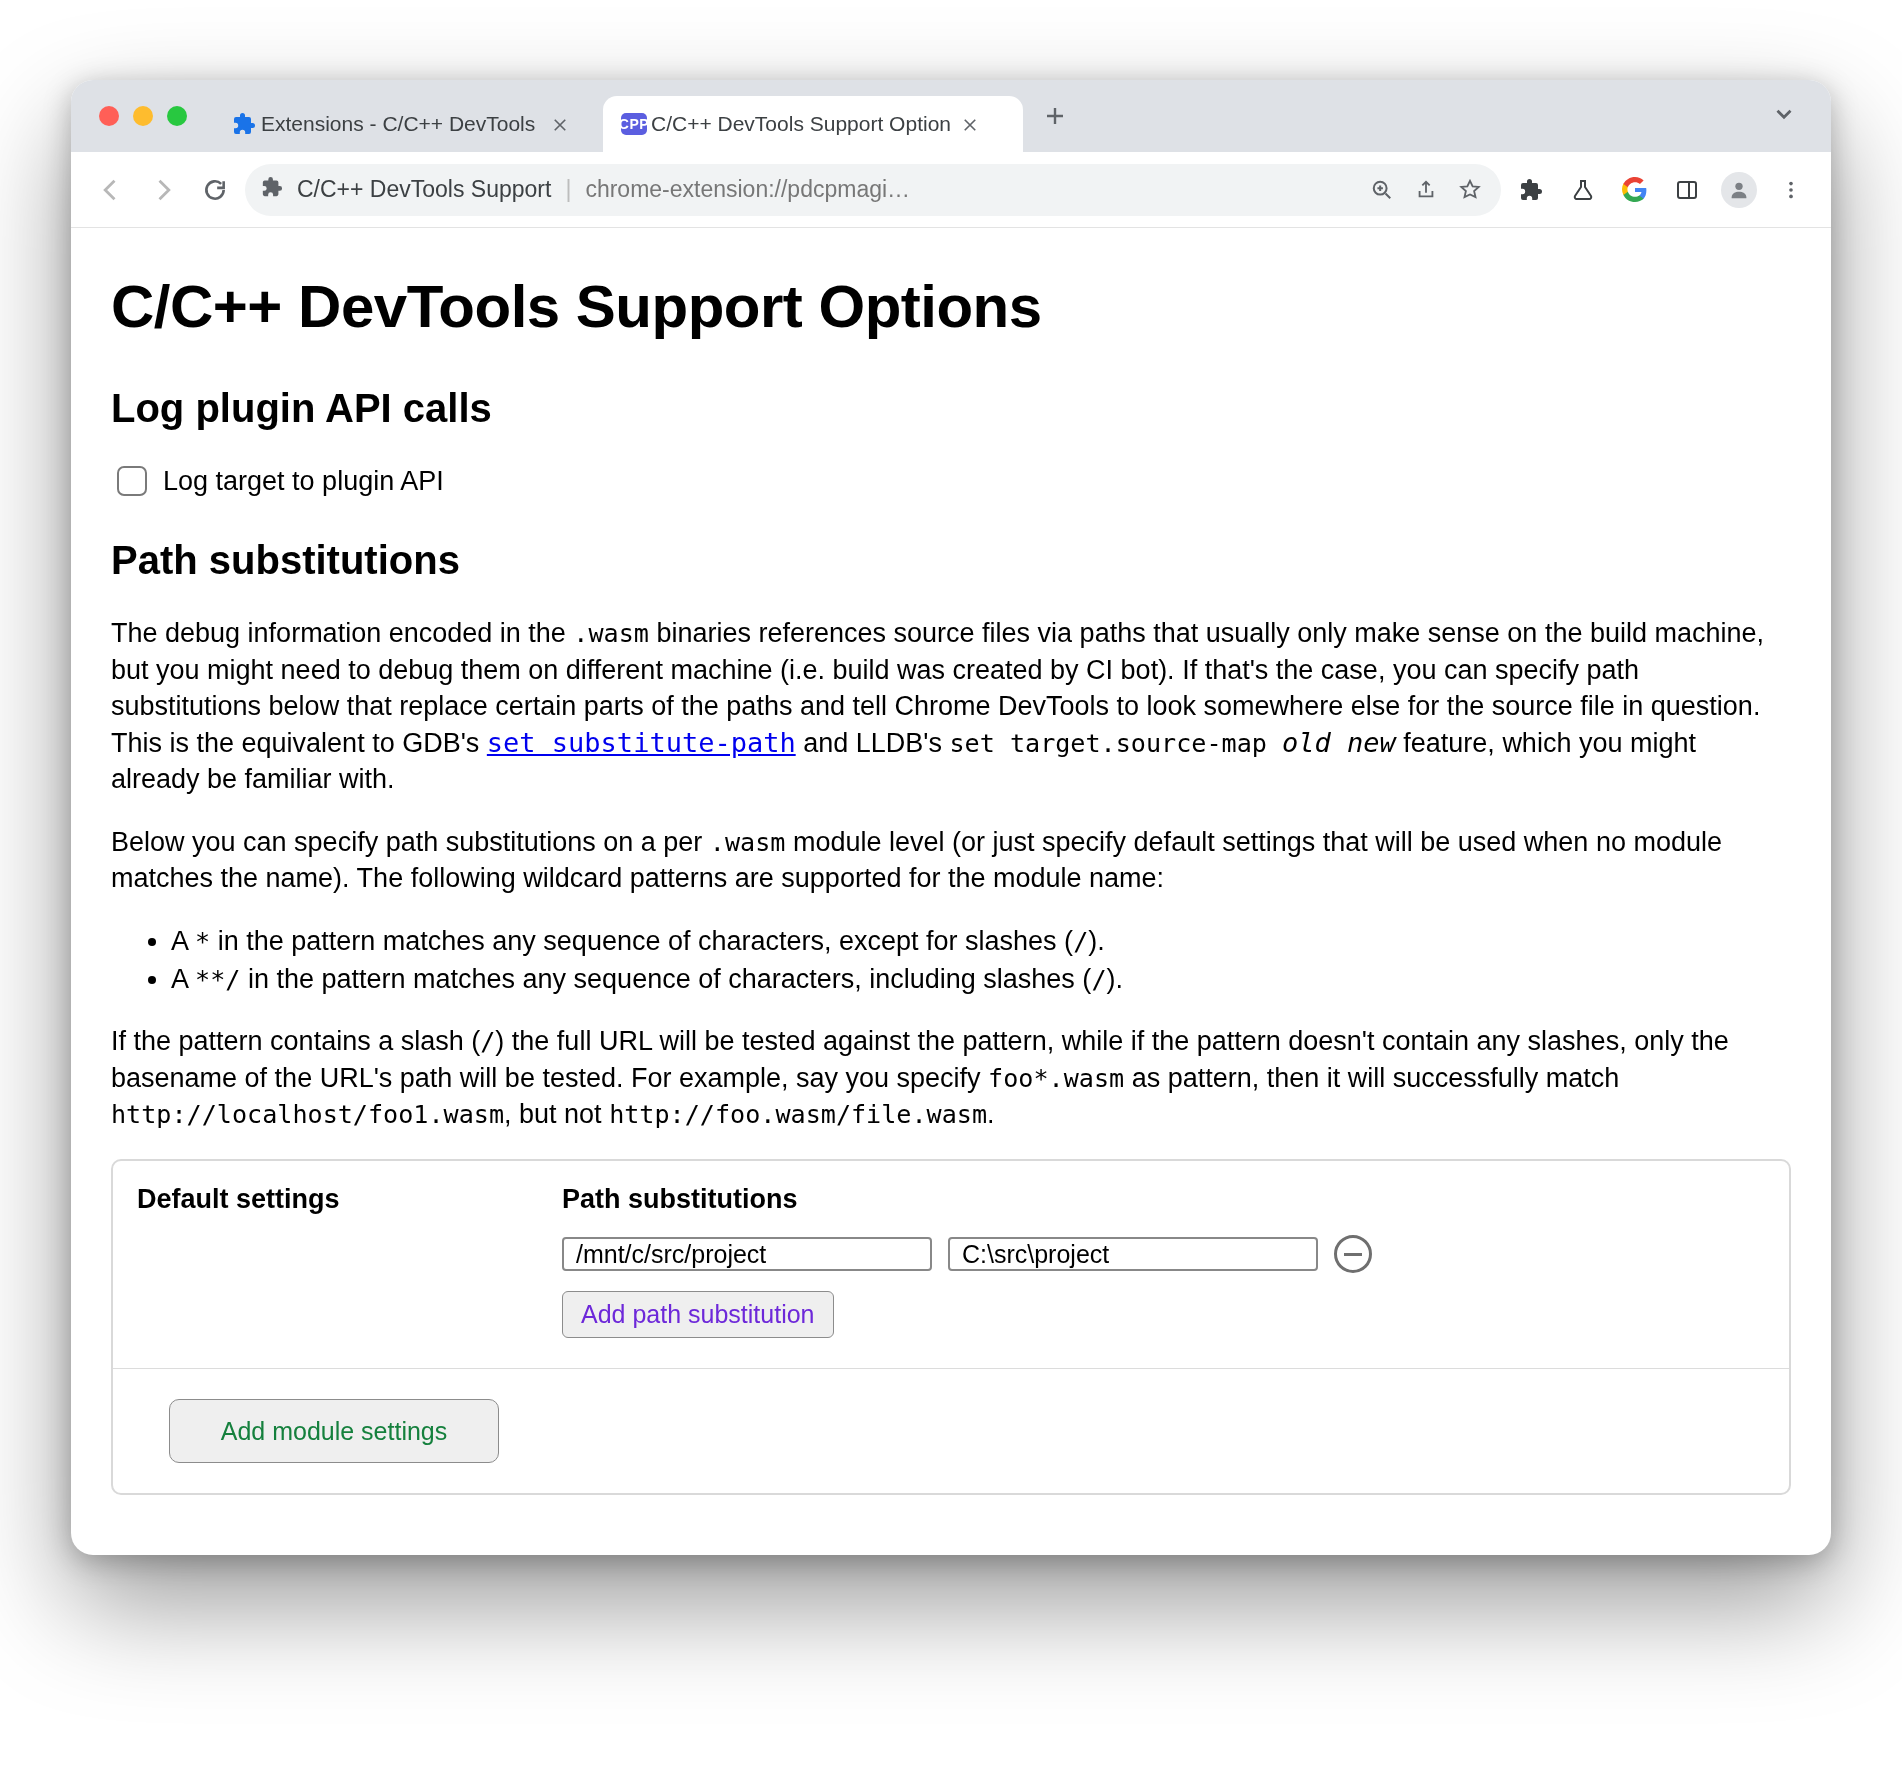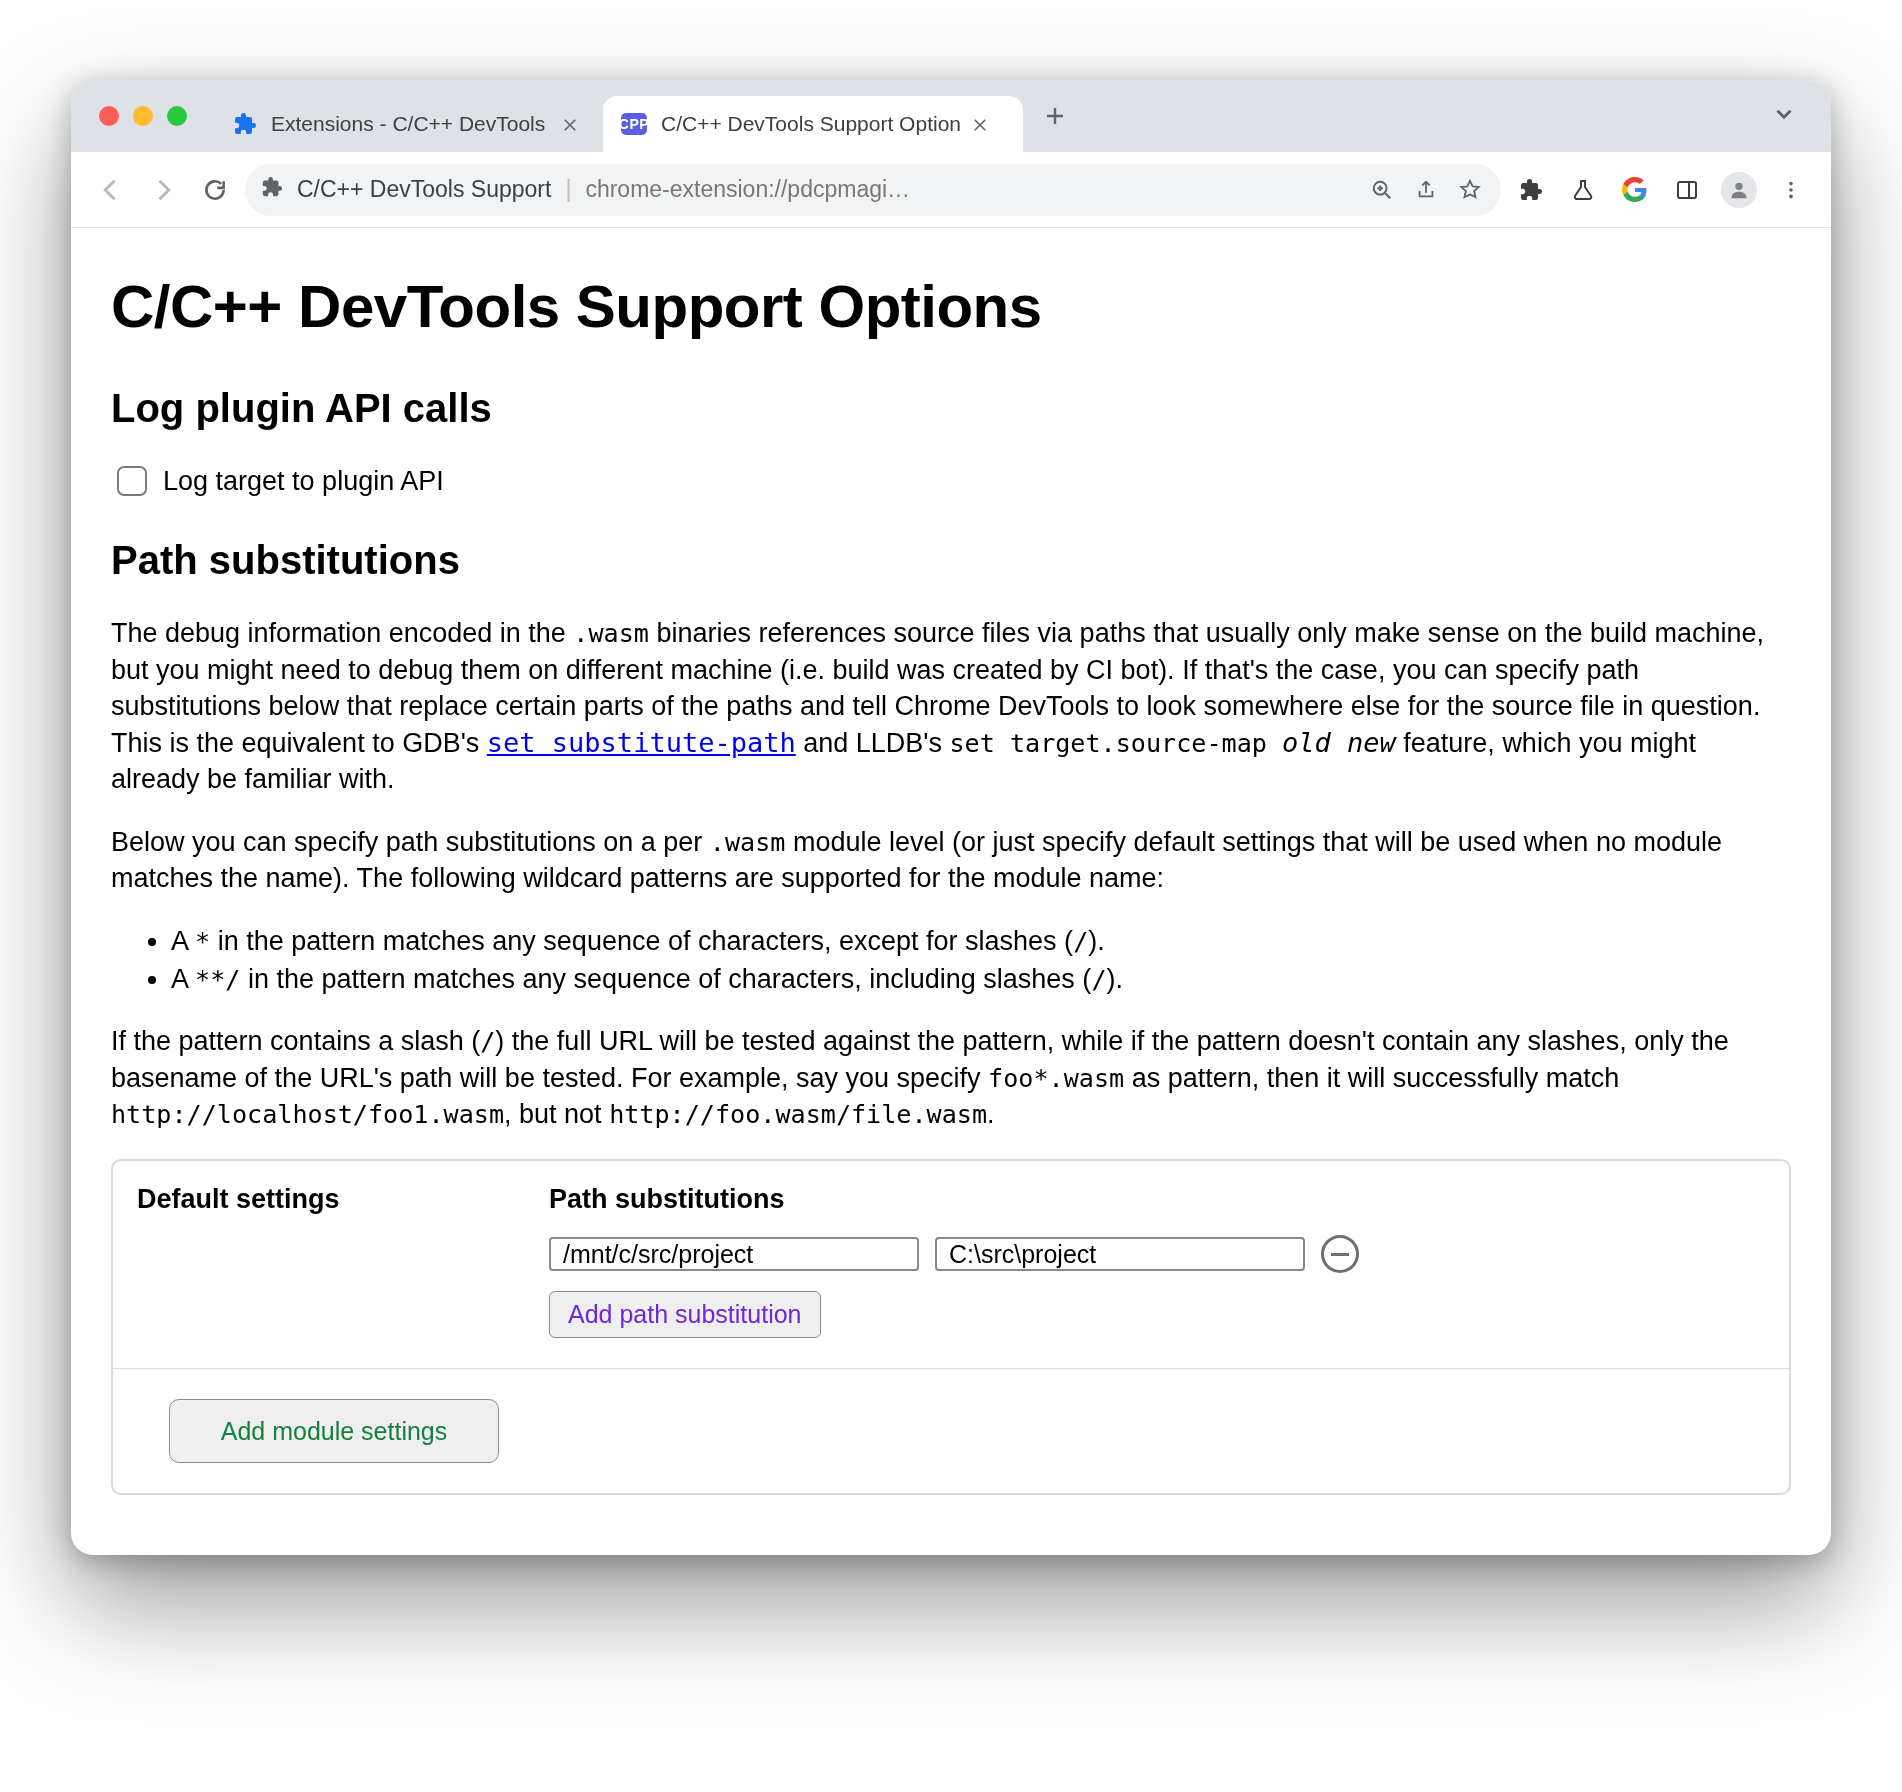--- a/index.html
+++ b/index.html
@@ -49,21 +49,21 @@
     height: 56px;
     display: flex;
     align-items: center;
     padding: 0 16px 0 18px;
     font-size: 21px;
     color: #3c4043;
     border-radius: 14px 14px 0 0;
     min-width: 0;
     position: relative;
   }
-  .tab .favicon { width: 26px; height: 26px; margin-right: 14px; display:flex; align-items:center; justify-content:flex-end; flex-shrink:0;}
+  .tab .favicon { width: 26px; height: 26px; margin-right: 4px; display:flex; align-items:center; justify-content:center; flex-shrink:0;}
   .tab .title { white-space: nowrap; overflow: hidden; text-overflow: clip; }
   .tab.inactive { width: 390px; }
   .tab.inactive .title { max-width: 280px; }
   .tab.active { background: #fff; width: 420px; }
   .tab.active .title { max-width: 310px; }
   .tab .close { width:18px; height:18px; margin-left:10px; color:#5f6368; flex-shrink:0; }
 
   .newtab {
     width: 48px; height: 48px;
     display:flex; align-items:center; justify-content:center;
@@ -138,21 +138,21 @@
 
   ul { margin: 0 0 26px 0; padding-left: 60px; }
   li { margin: 2px 0; }
 
   
   .settings-box {
     border: 2px solid #d9d9d9;
     border-radius: 10px;
     padding: 20px 24px 30px 24px;
   }
-  .settings-columns { display:flex; gap: 12px; }
+  .settings-columns { display:flex; gap: 25px; }
   .col-default { width: 400px; flex-shrink:0; }
   .col-subs { flex:1; }
   .col-head { font-weight:700; font-size:27px; margin-bottom: 18px; }
   .sub-row { display:flex; align-items:center; gap:16px; margin-bottom: 18px;}
   .sub-row input[type=text] {
     height: 34px; width: 370px;
     border: 2px solid #888; border-radius:4px;
     font-size: 25px; padding: 0 12px;
     font-family: inherit;
   }

